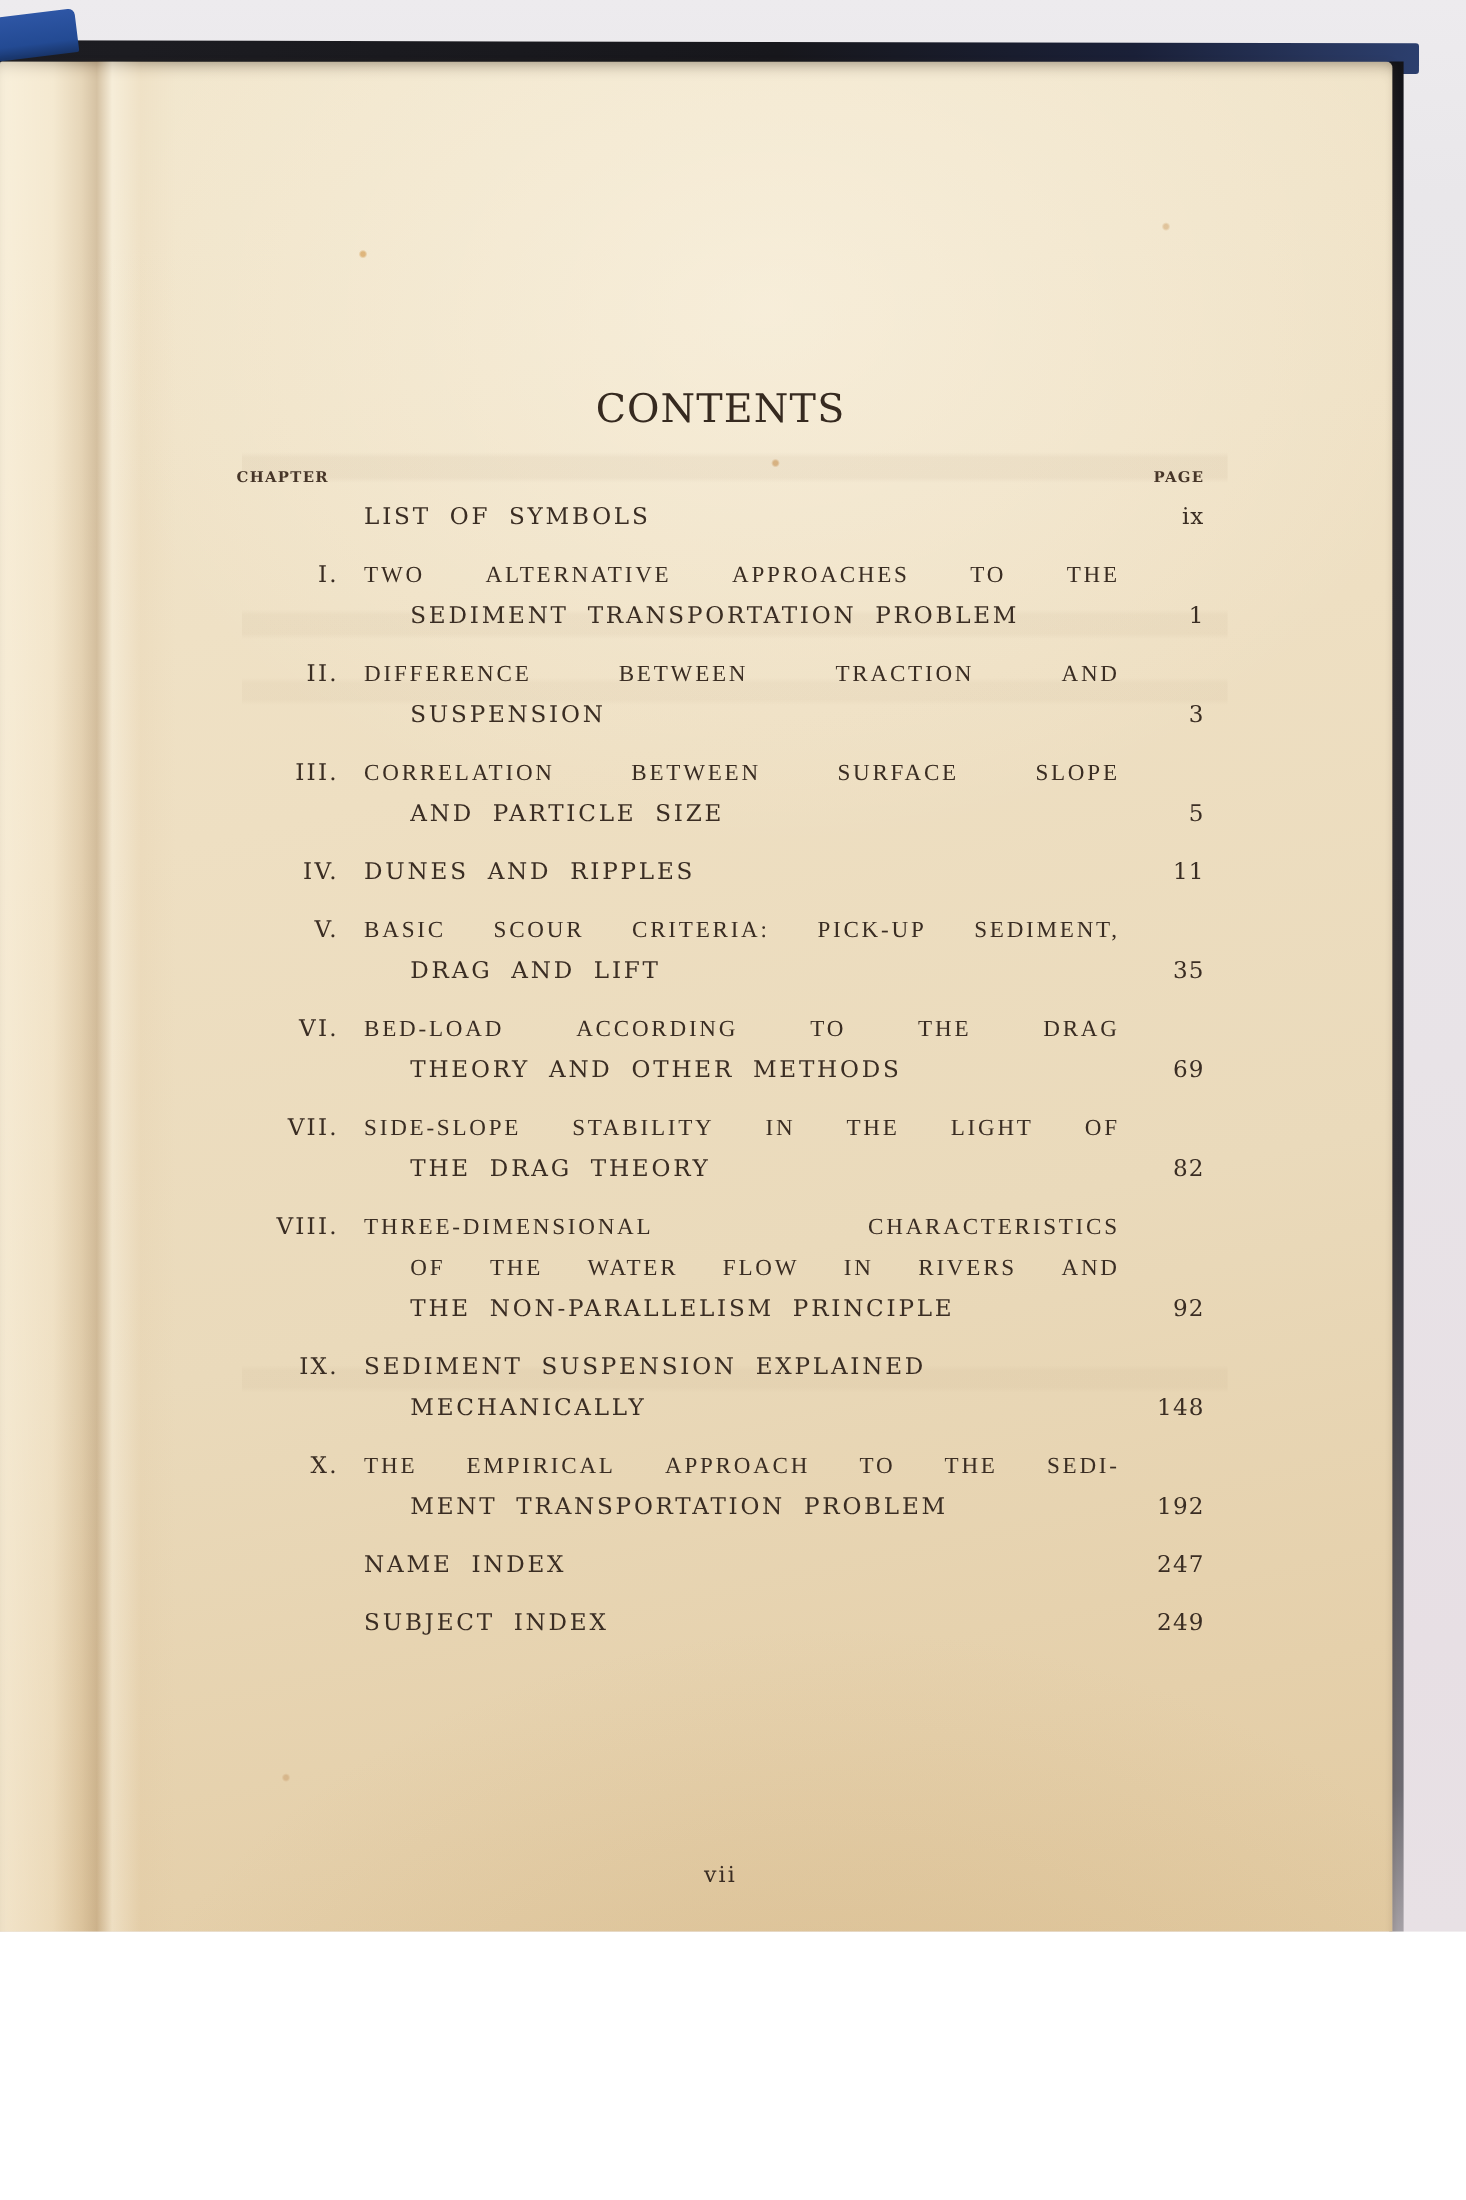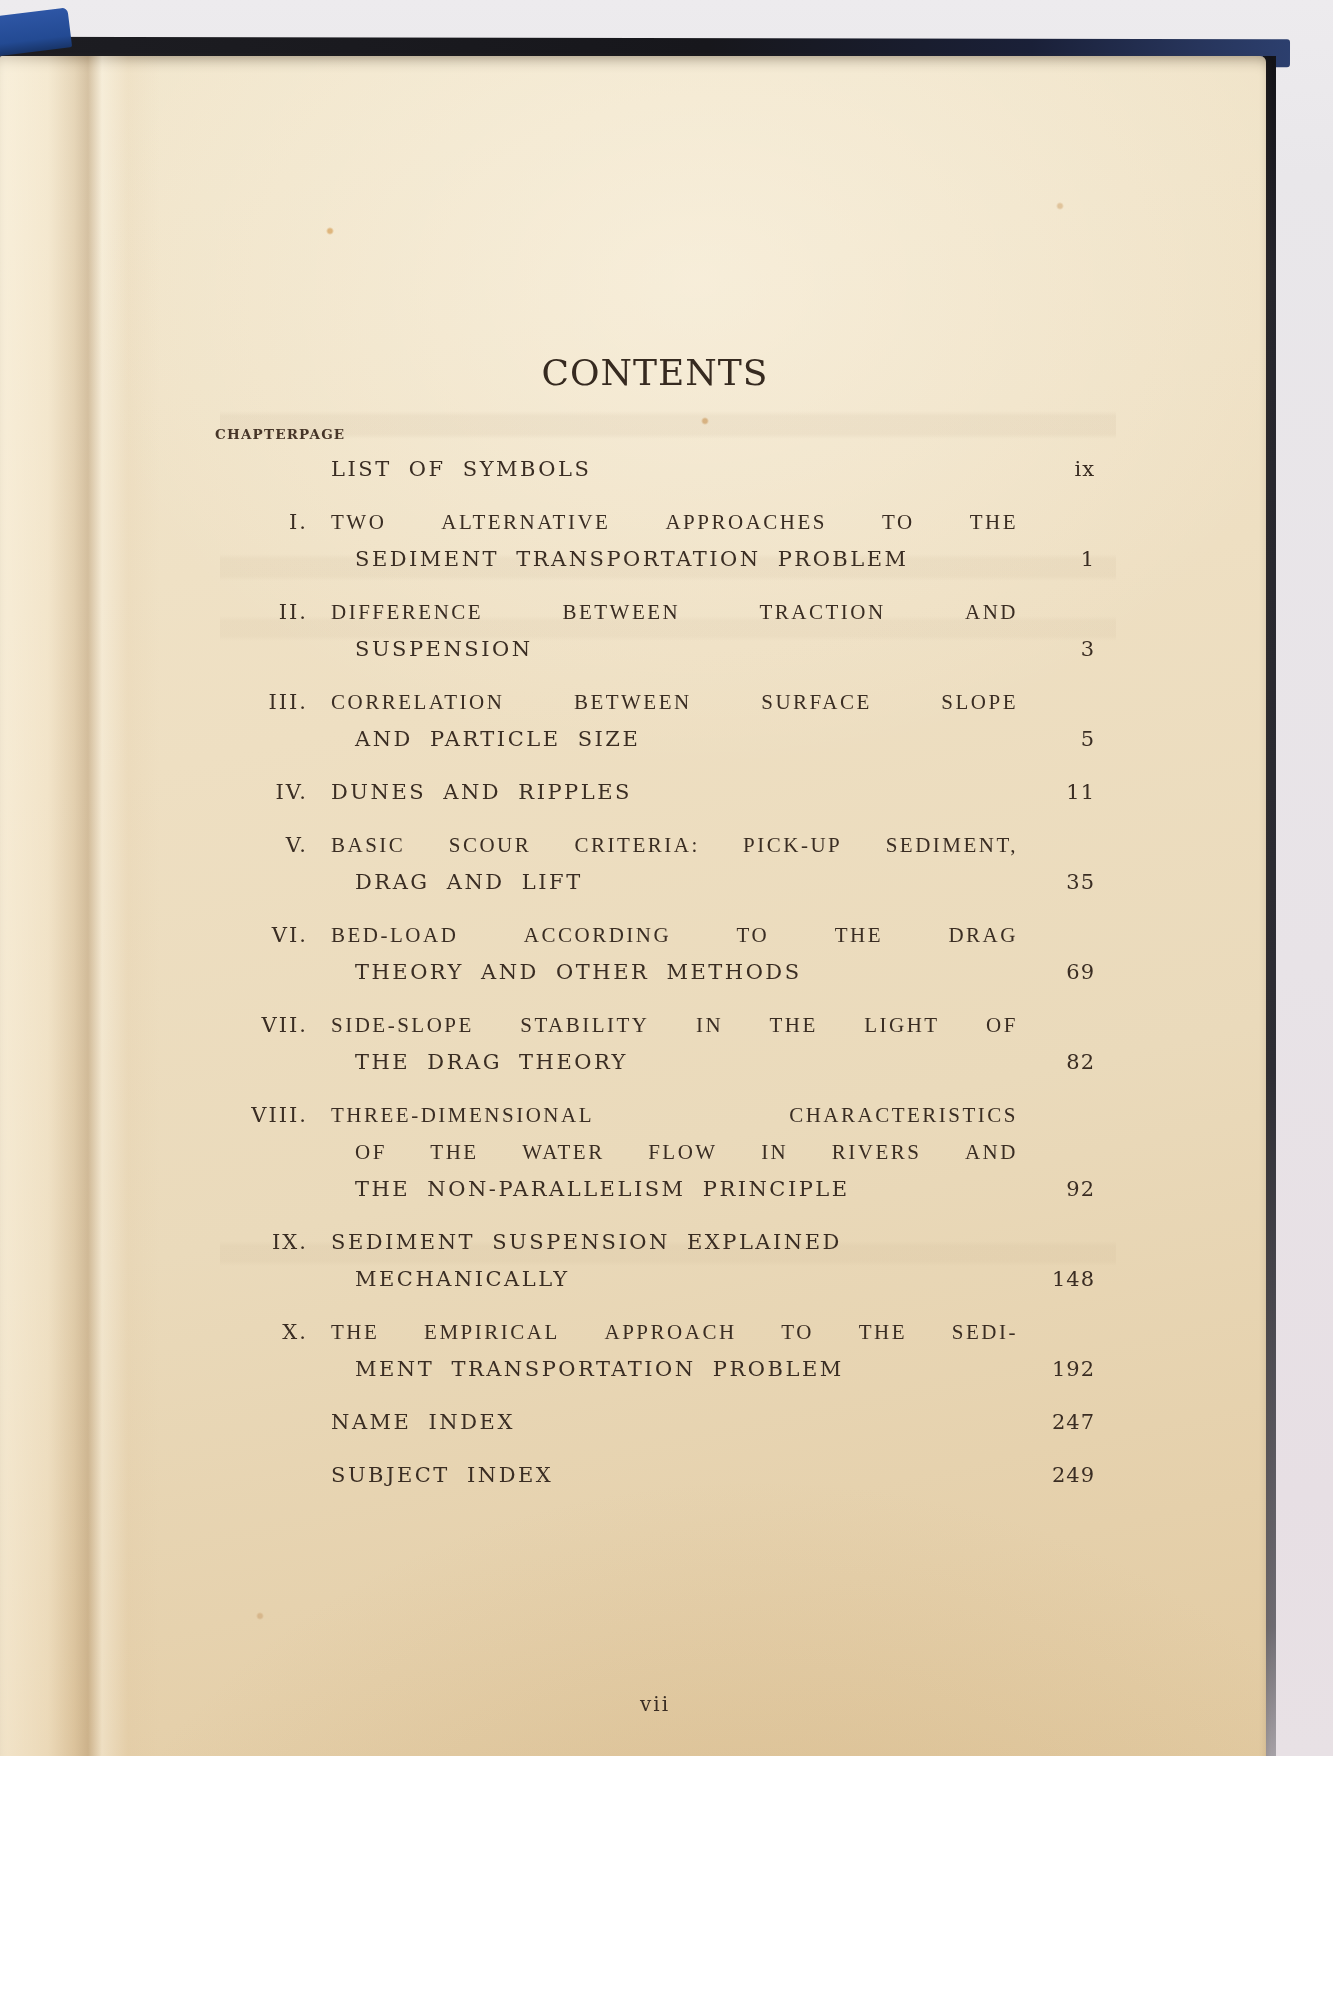--- a/index.html
+++ b/index.html
@@ -54,28 +54,28 @@
         background:
           linear-gradient(180deg, transparent 355px, rgba(150,120,85,.07) 360px, rgba(150,120,85,.07) 378px, transparent 383px),
           linear-gradient(180deg, transparent 498px, rgba(150,120,85,.06) 503px, rgba(150,120,85,.06) 520px, transparent 525px),
           linear-gradient(180deg, transparent 560px, rgba(150,120,85,.05) 565px, rgba(150,120,85,.05) 580px, transparent 585px),
           linear-gradient(180deg, transparent 1185px, rgba(150,120,85,.05) 1190px, rgba(150,120,85,.05) 1205px, transparent 1210px);}
 
   .toc{position:absolute;left:215px;top:352px;width:880px;z-index:3;
        color:#3a2d23;font-size:21px;}
   .toc-title{text-align:center;font-size:36px;font-weight:normal;letter-spacing:1px;
        margin:0 0 33px 0;color:#362a20;}
-  .cols-header{display:flex;justify-content:flex-start;align-items:flex-end;
+  .cols-header{display:flex;justify-content:space-between;align-items:flex-end;
        font-size:13.5px;font-weight:bold;letter-spacing:1.2px;color:#463528;
        margin:0 0 8px 0;line-height:17px;}
   .entry{display:flex;align-items:flex-start;margin-bottom:16px;gap:13px;}
   .num{width:93px;flex:0 0 93px;text-align:right;line-height:37px;letter-spacing:2px;}
   .lines{width:687px;flex:0 0 687px;padding-left:10px;}
   .line{line-height:37px;letter-spacing:2.5px;word-spacing:8px;white-space:nowrap;}
-  .line.ind{margin-left:24px;}
+  .line.ind{margin-left:42px;}
   .line.just{display:flex;justify-content:space-between;white-space:normal;font-family:Liberation Serif, serif;}
   .pg{margin-left:auto;text-align:center;line-height:37px;align-self:flex-end;letter-spacing:1px;}
   .folio{position:absolute;left:215px;width:880px;top:1692px;z-index:3;
        text-align:center;font-size:20px;letter-spacing:2px;color:#3a2d23;}
 </style>
 </head>
 <body>
 
 <div class="photo">
   <div class="cover-strip"></div>

